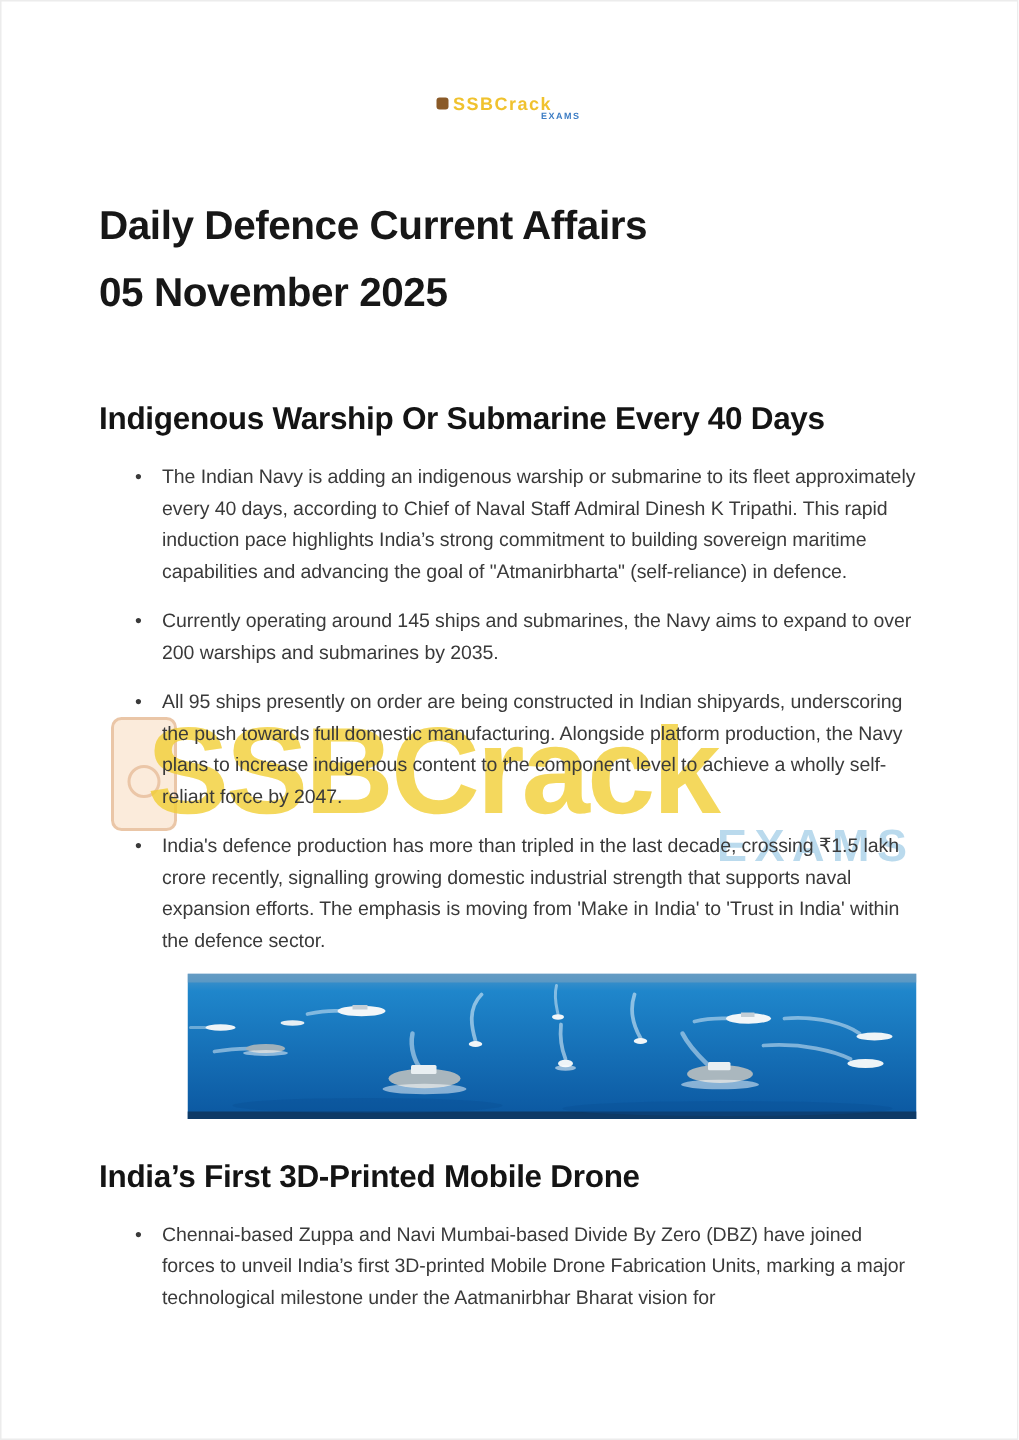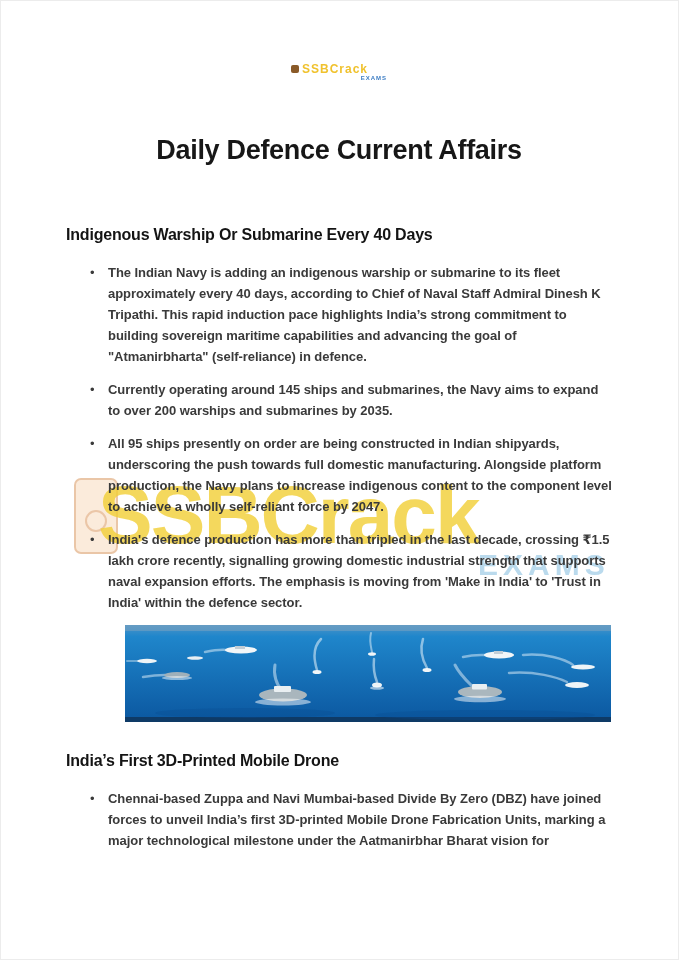--- a/index.html
+++ b/index.html
@@ -39,39 +39,39 @@
   .logo{margin:62px auto 0 auto;width:96px;height:24px;display:flex;flex-direction:column;align-items:flex-end;}
   .logo-row{display:flex;align-items:center;gap:3px;width:100%;}
   .logo-icon{width:8px;height:8px;background:#8a5a28;border-radius:2px;flex:0 0 auto;}
   .logo-brand{
     font-size:12px;font-weight:bold;color:#f0c22e;letter-spacing:1px;
     filter:blur(.4px);white-space:nowrap;
   }
   .logo-sub{font-size:6px;font-weight:bold;color:#3d7dc4;letter-spacing:1px;margin-top:-1px;}
   
   .doc-title{
-    margin-top:42px;text-align:center;
+    margin-top:42px;text-align:left;
     font-size:27px;line-height:45px;font-weight:bold;color:#171717;
     letter-spacing:-.3px;
   }
   
   .section-heading{
     margin:48px 0 0 0;
-    font-size:16px;line-height:27px;font-weight:bold;color:#141414;
+    font-size:21px;line-height:27px;font-weight:bold;color:#141414;
     letter-spacing:-.2px;
   }
   .section-heading.second{margin-top:25px;}
   
   .bullets{margin:14px 0 0 0;padding:0;list-style:none;}
   .bullets li{
     display:flex;margin:0 0 12px 0;
     font-size:13px;line-height:21px;color:#3a3a3a;letter-spacing:-.05px;
   }
   .bullets .marker{flex:0 0 18px;margin-left:24px;color:#3a3a3a;}
-  .bullets .btxt{flex:1;max-width:506px;font-weight:bold;}
+  .bullets .btxt{flex:1;max-width:506px;}
   
   .photo{margin:4px 0 16px 59px;width:486px;height:97px;display:block;}
 </style>
 </head>
 <body>
 
 <div class="page">
 
   <div class="watermark">
     <div class="wm-badge"></div>
@@ -84,20 +84,21 @@
     <div class="logo">
       <div class="logo-row">
         <span class="logo-icon"></span>
         <span class="logo-brand">SSBCrack</span>
       </div>
       <span class="logo-sub">EXAMS</span>
     </div>
 
     <div class="doc-title">
       <div>Daily Defence Current Affairs</div>
+      <div>05 November 2025</div>
     </div>
 
     <h2 class="section-heading">Indigenous Warship Or Submarine Every 40 Days</h2>
 
     <ul class="bullets">
       <li>
         <span class="marker">•</span>
         <span class="btxt">The Indian Navy is adding an indigenous warship or submarine to its fleet approximately every 40 days, according to Chief of Naval Staff Admiral Dinesh K Tripathi. This rapid induction pace highlights India’s strong commitment to building sovereign maritime capabilities and advancing the goal of "Atmanirbharta" (self-reliance) in defence.</span>
       </li>
       <li>

